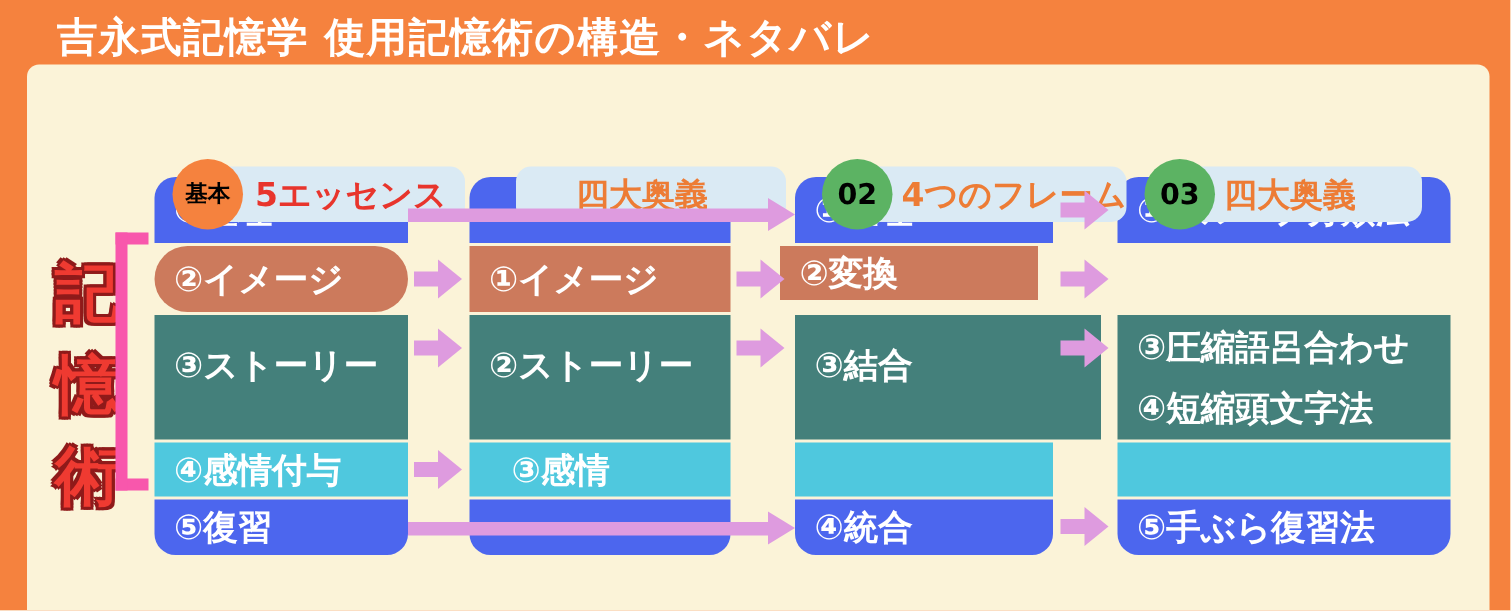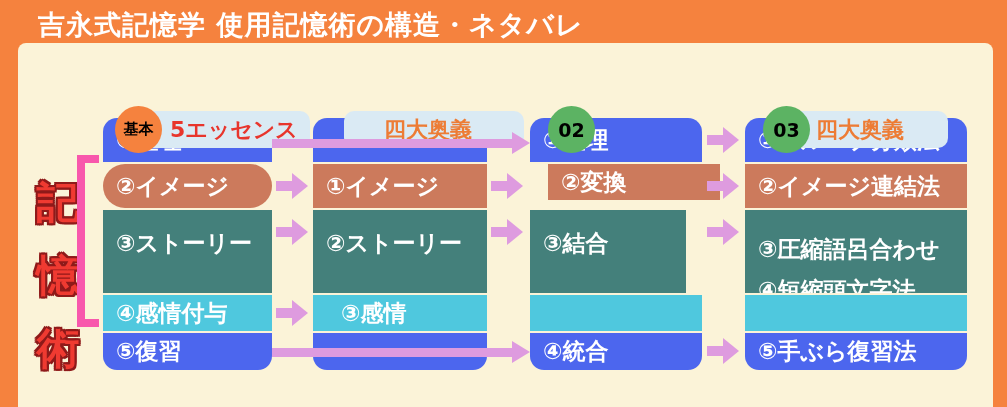--- a/index.html
+++ b/index.html
@@ -11,31 +11,31 @@
 
   
   .badge-circle { position:absolute; top:63px; width:47px; height:47px; border-radius:50%; color:#000000; font-weight:bold; display:flex; align-items:center; justify-content:center; z-index:4; }
   .badge-circle.orange { background:#F5823E; font-size:15px; }
   .badge-circle.green { background:#5CB363; font-size:19px; }
   .badge-pill { position:absolute; top:68px; height:37px; background:#DAEAF4; border-radius:10px; display:flex; align-items:center; font-weight:bold; font-size:22px; padding-left:40px; z-index:3; white-space:nowrap; }
   .label-red { color:#E8352C; }
   .label-orange { color:#ED7C35; }
 
   
-  .side-label { position:absolute; left:34px; top:166px; width:48px; font-size:43px; line-height:73px; font-weight:bold; color:#EF3A31; text-align:center; word-break:break-all;
+  .side-label { position:absolute; left:34px; top:166px; width:48px; font-size:43px; line-height:61px; font-weight:bold; color:#EF3A31; text-align:center; word-break:break-all;
     text-shadow:2px 0 #8F1A1A,-2px 0 #8F1A1A,0 2px #8F1A1A,0 -2px #8F1A1A,2px 2px #8F1A1A,-2px -2px #8F1A1A,2px -2px #8F1A1A,-2px 2px #8F1A1A; }
   .bracket { position:absolute; left:77px; top:155px; width:22px; height:172px; border-left:8px solid #F857AC; border-top:8px solid #F857AC; border-bottom:8px solid #F857AC; }
 
   
   .box { position:absolute; color:#fff; font-weight:bold; font-size:23px; display:flex; align-items:center; padding-left:13px; white-space:nowrap; overflow:hidden; }
   .blue { background:#4C66EE; } .salmon { background:#CC7A5C; } .teal { background:#44807B; } .cyan { background:#4FC8DE; }
   .r-top { border-radius:14px 14px 0 0; }
   .r-bot { border-radius:0 0 14px 14px; }
   .tall { align-items:flex-start; padding-top:18px; }
-  .tall.two-lines { flex-direction:column; justify-content:flex-start; align-items:flex-start; line-height:41px; padding-top:19px; }
+  .tall.two-lines { flex-direction:column; justify-content:flex-start; align-items:flex-start; line-height:41px; padding-top:2px; }
 
   
   .arrow { position:absolute; width:32px; height:26px; z-index:5; }
   .arrow .bar { position:absolute; left:0; top:8px; width:17px; height:10px; background:#DE9BDF; }
   .arrow .head { position:absolute; left:16px; top:0; width:0; height:0; border-top:13px solid transparent; border-bottom:13px solid transparent; border-left:16px solid #DE9BDF; }
   .longline { position:absolute; z-index:5; }
   .longline .bar { position:absolute; left:0; top:7px; width:240px; height:9px; background:#DE9BDF; }
   .longline .head { position:absolute; left:240px; top:0; width:0; height:0; border-top:11.5px solid transparent; border-bottom:11.5px solid transparent; border-left:18px solid #DE9BDF; }
 </style>
 </head>
@@ -44,20 +44,21 @@
 <div class="stage">
   <div class="page-title">吉永式記憶学 使用記憶術の構造・ネタバレ</div>
 
   <div class="canvas">
 
     <div class="badge-pill label-red" style="left:112px; width:180px;">5エッセンス</div>
     <div class="badge-circle orange" style="left:97px;">基本</div>
 
     <div class="badge-pill label-orange" style="left:326px; width:180px;">四大奥義</div>
 
+    <div class="badge-pill label-orange" style="left:543px; width:190px;">4つのフレーム</div>
     <div class="badge-circle green" style="left:530px;">02</div>
 
     <div class="badge-pill label-orange" style="left:758px; width:172px;">四大奥義</div>
     <div class="badge-circle green" style="left:745px;">03</div>
   </div>
 
   <div class="side-label">記憶術</div>
   <div class="bracket"></div>
 
   <div class="box blue r-top" style="left:103px; top:118px; width:169px; height:44px;">①整理</div>
@@ -66,27 +67,26 @@
   <div class="box cyan" style="left:103px; top:295px; width:169px; height:36px;">④感情付与</div>
   <div class="box blue r-bot" style="left:103px; top:333px; width:169px; height:37px;">⑤復習</div>
 
   <div class="box blue r-top" style="left:313px; top:118px; width:174px; height:44px;"></div>
   <div class="box salmon" style="left:313px; top:164px; width:174px; height:44px;">①イメージ</div>
   <div class="box teal tall" style="left:313px; top:210px; width:174px; height:83px;">②ストーリー</div>
   <div class="box cyan" style="left:313px; top:295px; width:174px; height:36px;padding-left:28px;">③感情</div>
   <div class="box blue r-bot" style="left:313px; top:333px; width:174px; height:37px;"></div>
 
   <div class="box blue r-top" style="left:530px; top:118px; width:172px; height:44px;">①整理</div>
-  <div class="box salmon" style="left:548px; top:164px; width:172px; height:36px;">②変換</div>
-  <div class="box teal tall" style="left:530px; top:210px; width:156px; height:83px;">③結合</div>
+  <div class="box salmon" style="left:520px; top:164px; width:172px; height:36px;">②変換</div>
+  <div class="box teal tall" style="left:530px; top:210px; width:204px; height:83px;">③結合</div>
   <div class="box cyan" style="left:530px; top:295px; width:172px; height:36px;"></div>
   <div class="box blue r-bot" style="left:530px; top:333px; width:172px; height:37px;">④統合</div>
 
   <div class="box blue r-top" style="left:745px; top:118px; width:222px; height:44px;">①グループ分類法</div>
-  <div class="box salmon" style="left:745px; top:164px; width:222px; height:44px;">②イメージ連結法</div>
   <div class="box teal tall two-lines" style="left:745px; top:210px; width:222px; height:83px;">
     <span>③圧縮語呂合わせ</span>
     <span>④短縮頭文字法</span>
   </div>
   <div class="box cyan" style="left:745px; top:295px; width:222px; height:36px;"></div>
   <div class="box blue r-bot" style="left:745px; top:333px; width:222px; height:37px;">⑤手ぶら復習法</div>
 
   <div class="longline" style="left:272px; top:132px; width:258px; height:23px;">
     <div class="bar"></div>
       <div class="head"></div>

